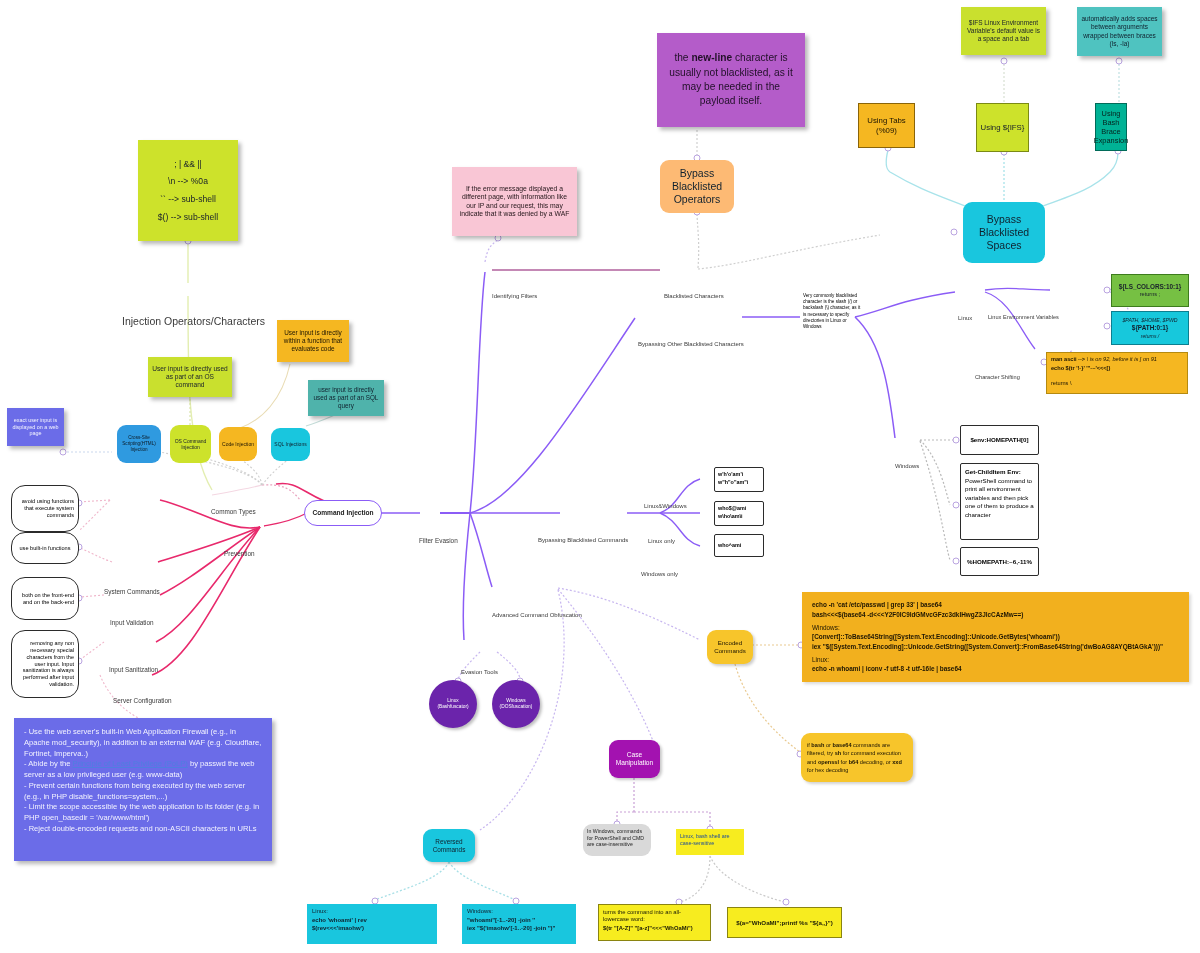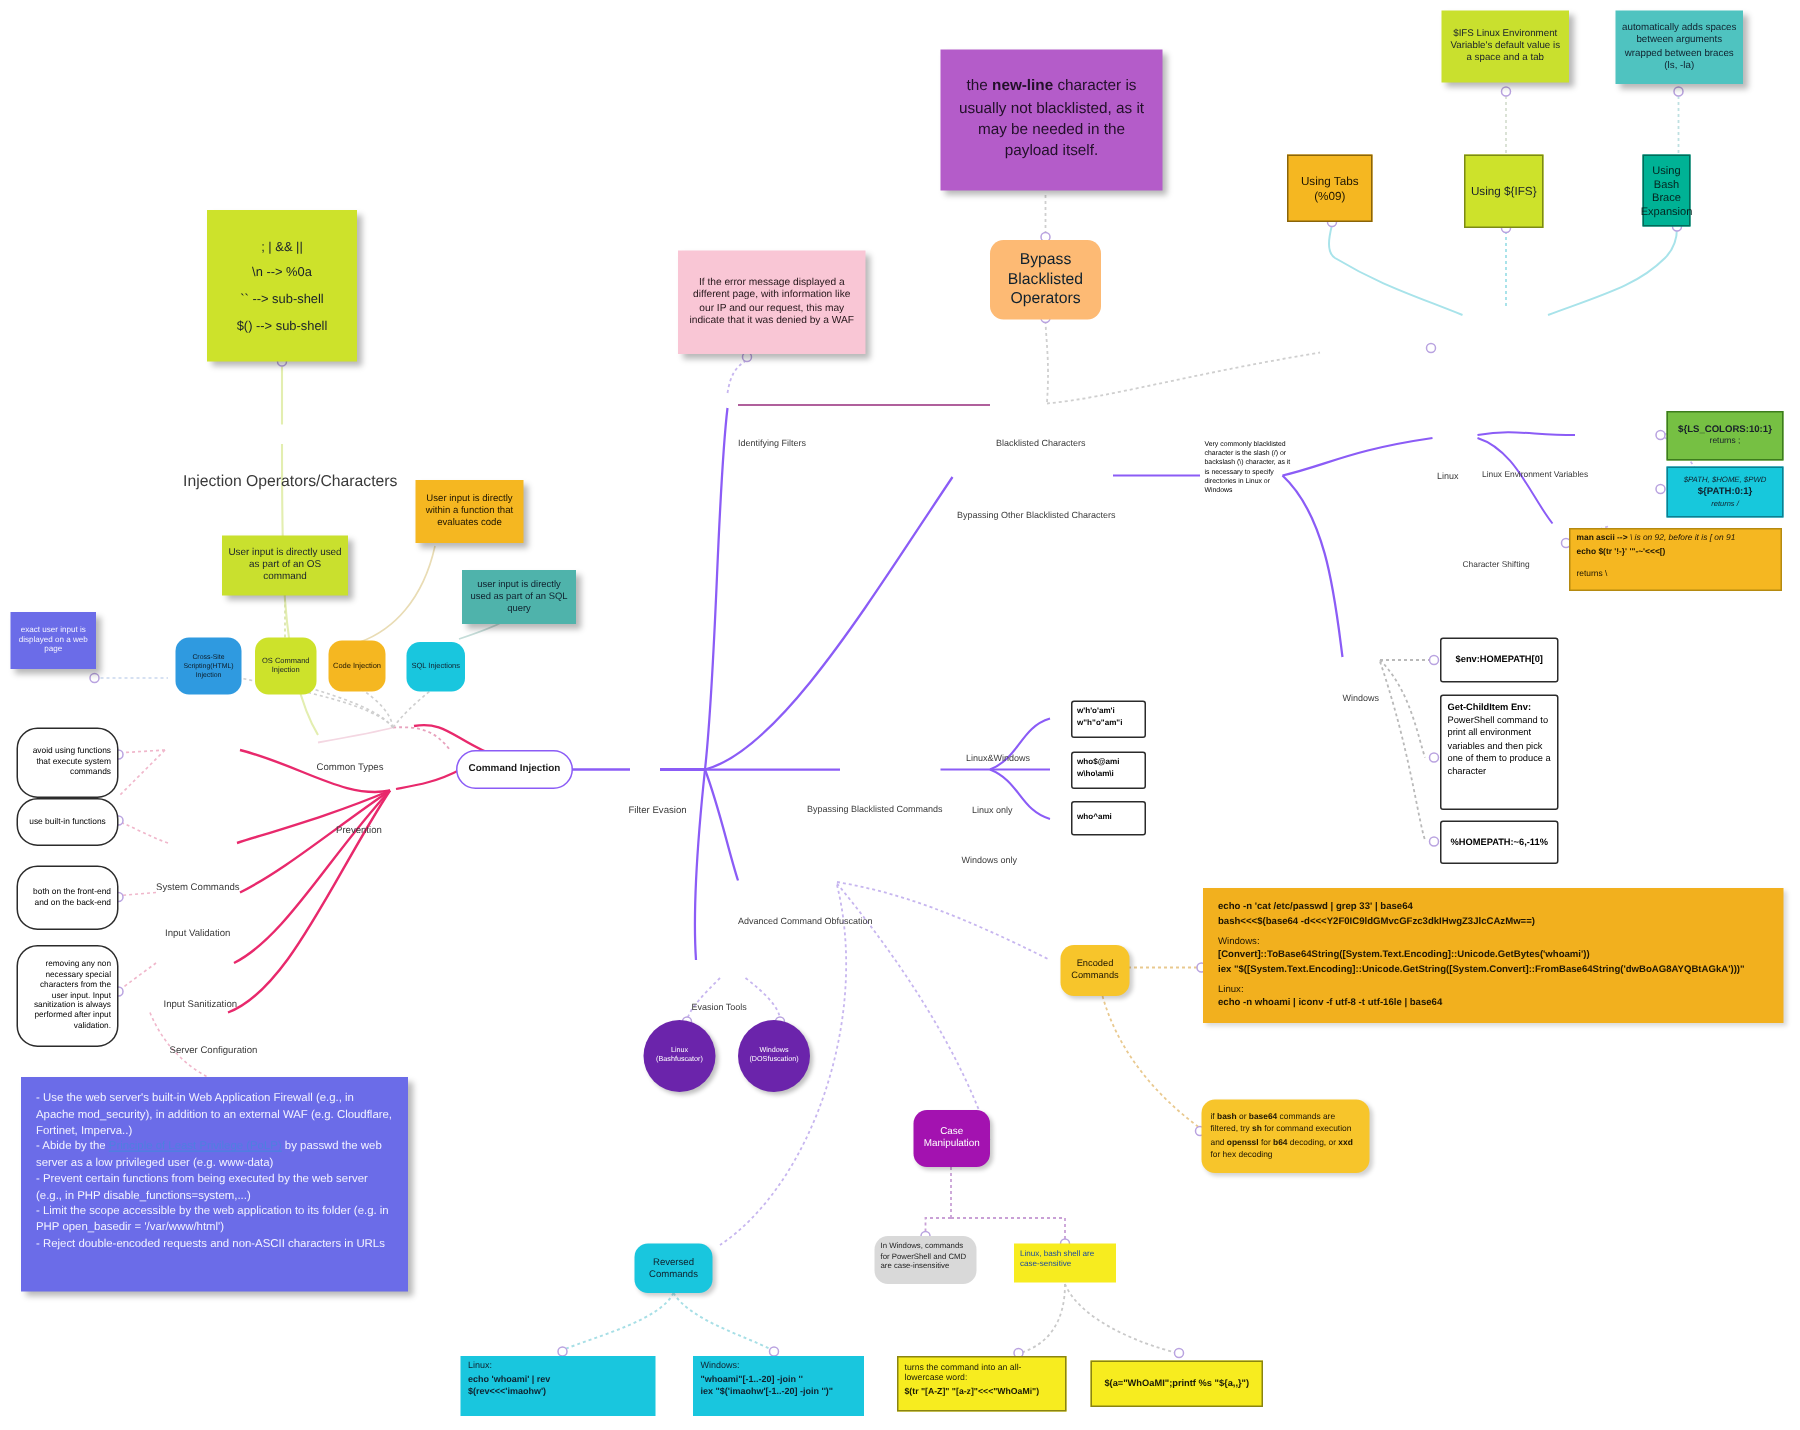--- a/index.html
+++ b/index.html
@@ -267,26 +267,29 @@
   <div class="node sticky c-pink" style="left:452px; top:167px; width:125px; height:69px; font-size:6.8px; padding:6px;">
     <span>If the error message displayed a different page, with information like our IP and our request, this may indicate that it was denied by a WAF</span>
   </div>
   <div class="lbl" style="left:492px; top:265px; font-size:6px;">Identifying Filters</div>
   <div class="lbl" style="left:664px; top:265px; font-size:6px;">Blacklisted Characters</div>
   <div class="lbl" style="left:419px; top:509px; font-size:6.4px;">Filter Evasion</div>
 
   <div class="node rounded c-blue" style="left:660px; top:160px; width:74px; height:53px; font-size:10.5px; padding:4px;">
     <span>Bypass Blacklisted Operators</span>
   </div>
-  <div class="node sticky c-purple" style="left:627px; top:33px; width:148px; height:94px; font-size:10.2px; padding:7px; line-height:1.4;">
+  <div class="node sticky c-purple" style="left:657px; top:33px; width:148px; height:94px; font-size:10.2px; padding:7px; line-height:1.4;">
     <div>
       <span>the </span><span class="b">new-line</span><span> character is usually not blacklisted, as it may be needed in the payload itself.</span>
     </div>
   </div>
 
+  <div class="node rounded c-cyan" style="left:963px; top:202px; width:82px; height:61px; font-size:10.5px; padding:4px;">
+    <span>Bypass Blacklisted Spaces</span>
+  </div>
   <div class="node c-amber" style="left:858px; top:103px; width:57px; height:45px; font-size:7.8px; border:1.2px solid #8a6408; padding:3px;">
     <span>Using Tabs (%09)</span>
   </div>
   <div class="node c-lime" style="left:976px; top:103px; width:53px; height:49px; font-size:7.8px; border:1.2px solid #7b8a14; padding:3px;">
     <span>Using ${IFS}</span>
   </div>
   <div class="node c-teal" style="left:1095px; top:103px; width:32px; height:48px; font-size:7.4px; border:1.2px solid #016b59; padding:3px;">
     <span>Using Bash Brace Expansion</span>
   </div>
   <div class="node sticky c-lime2" style="left:961px; top:7px; width:85px; height:48px; font-size:6.5px; padding:4px;">

